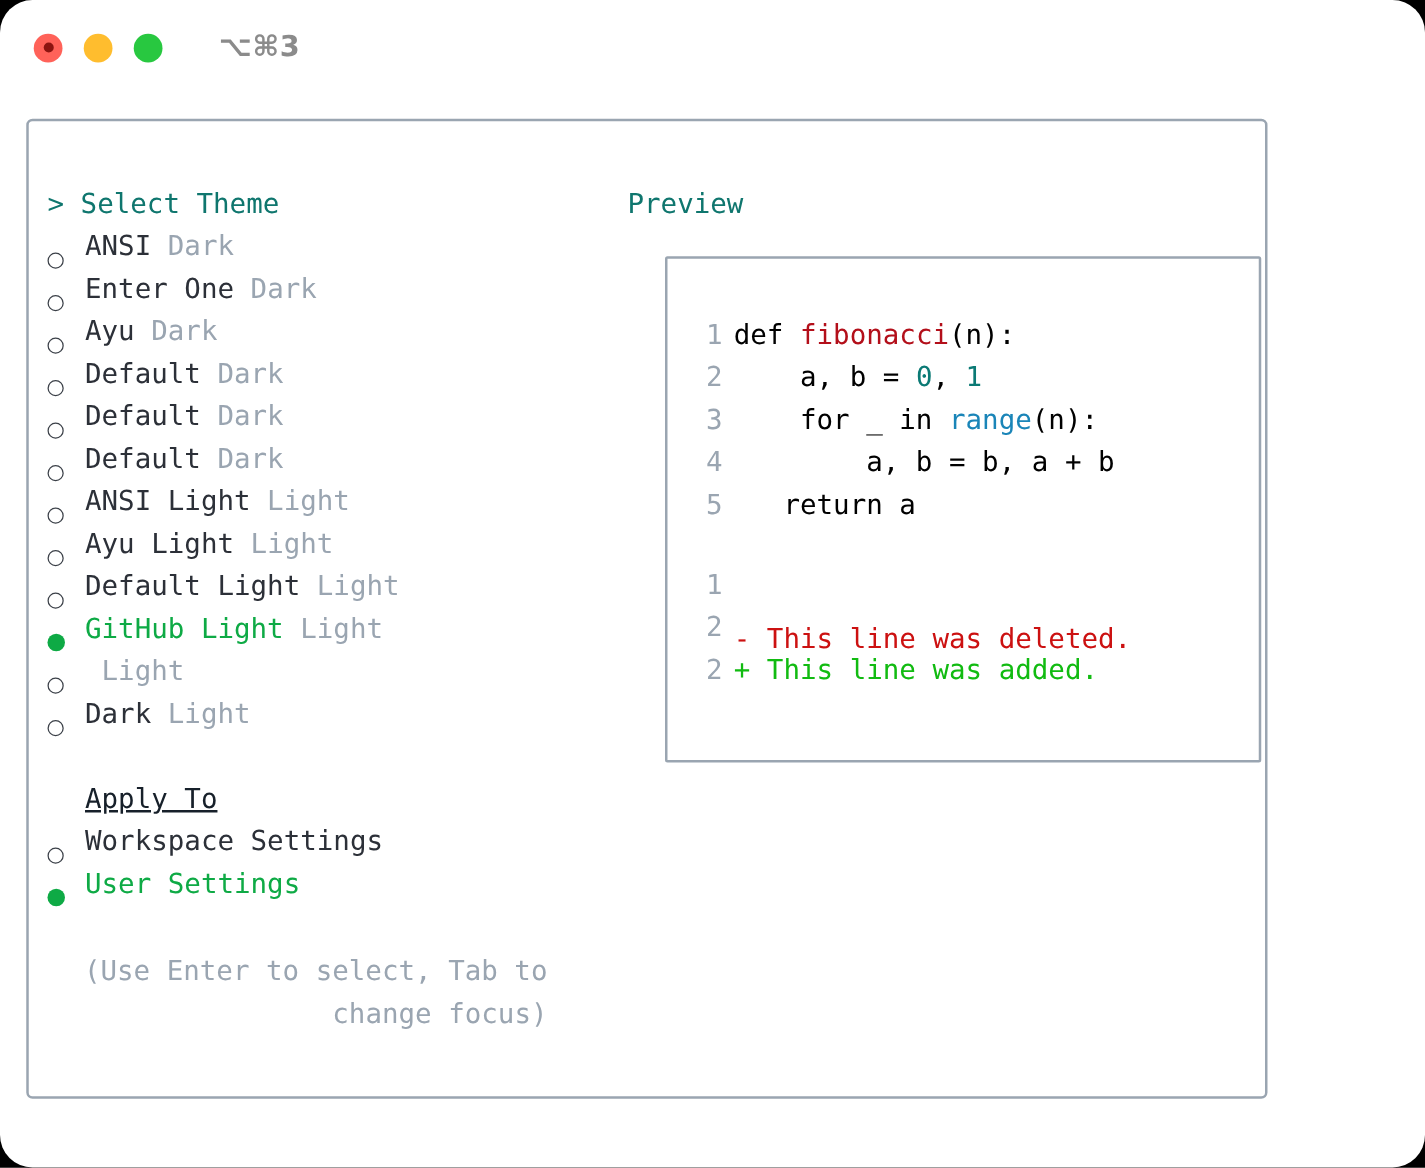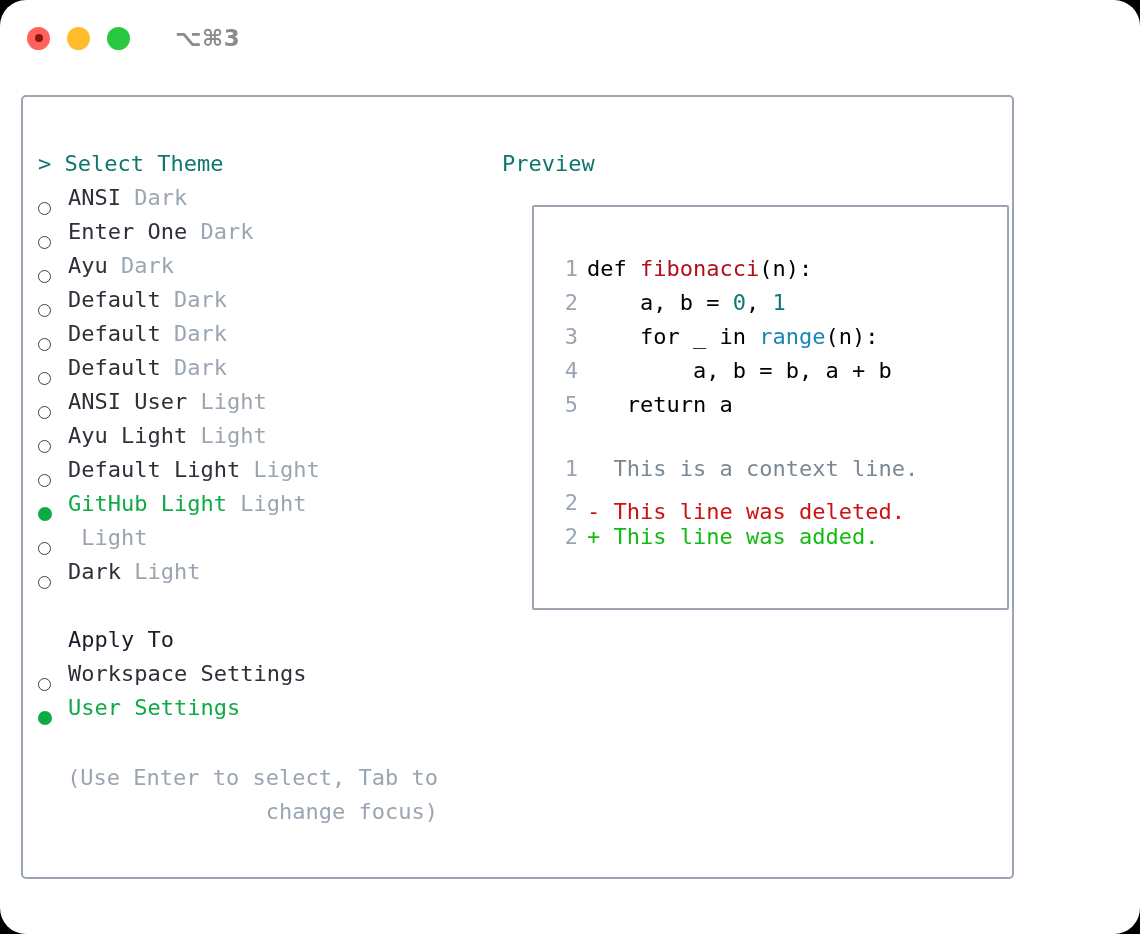--- a/index.html
+++ b/index.html
@@ -140,20 +140,21 @@
   .opt-tag  { color: #9aa5b1; }
 
   .spacer-row { height: 34px; }
 
   .subheading {
     font-size: 22px;
     line-height: 34px;
     color: #17202a;
     padding-left: 30px;
     white-space: pre;
+    text-decoration: underline;
   }
 
   #hint-text {
     margin-top: 36px;
     font-size: 22px;
     line-height: 34px;
     color: #9aa5b1;
     width: 400px;
     white-space: pre-wrap;
     text-align: right;
@@ -228,21 +229,21 @@
 
       <div class="section-heading">&gt; Select Theme</div>
 
       <ul class="opt-list" id="theme-list">
           <li class="opt-row"><span class="radio"><span class="ring"></span></span><span class="opt-name">ANSI</span><span class="opt-tag"> Dark</span></li>
           <li class="opt-row"><span class="radio"><span class="ring"></span></span><span class="opt-name">Enter One</span><span class="opt-tag"> Dark</span></li>
           <li class="opt-row"><span class="radio"><span class="ring"></span></span><span class="opt-name">Ayu</span><span class="opt-tag"> Dark</span></li>
           <li class="opt-row"><span class="radio"><span class="ring"></span></span><span class="opt-name">Default</span><span class="opt-tag"> Dark</span></li>
           <li class="opt-row"><span class="radio"><span class="ring"></span></span><span class="opt-name">Default</span><span class="opt-tag"> Dark</span></li>
           <li class="opt-row"><span class="radio"><span class="ring"></span></span><span class="opt-name">Default</span><span class="opt-tag"> Dark</span></li>
-          <li class="opt-row"><span class="radio"><span class="ring"></span></span><span class="opt-name">ANSI User</span><span class="opt-tag"> Light</span></li>
+          <li class="opt-row"><span class="radio"><span class="ring"></span></span><span class="opt-name">ANSI Light</span><span class="opt-tag"> Light</span></li>
           <li class="opt-row"><span class="radio"><span class="ring"></span></span><span class="opt-name">Ayu Light</span><span class="opt-tag"> Light</span></li>
           <li class="opt-row"><span class="radio"><span class="ring"></span></span><span class="opt-name">Default Light</span><span class="opt-tag"> Light</span></li>
           <li class="opt-row selected"><span class="radio"><span class="dot"></span></span><span class="opt-name">GitHub Light</span><span class="opt-tag"> Light</span></li>
           <li class="opt-row"><span class="radio"><span class="ring"></span></span><span class="opt-tag"> Light</span></li>
           <li class="opt-row"><span class="radio"><span class="ring"></span></span><span class="opt-name">Dark</span><span class="opt-tag"> Light</span></li>
         </ul>
 
       <div class="spacer-row"></div>
 
       <div class="subheading">Apply To</div>
@@ -260,21 +261,21 @@
       <div class="section-heading">Preview</div>
 
       <div id="preview-box">
         <div id="code-area">
             <div class="code-line"><span class="ln">1</span><span class="code-text"><span class="tok-plain">def </span><span class="tok-fn">fibonacci</span><span class="tok-plain">(n):</span></span></div>
             <div class="code-line"><span class="ln">2</span><span class="code-text"><span class="tok-plain">    a, b = </span><span class="tok-num">0</span><span class="tok-plain">, </span><span class="tok-num">1</span></span></div>
             <div class="code-line"><span class="ln">3</span><span class="code-text"><span class="tok-plain">    for _ in </span><span class="tok-call">range</span><span class="tok-plain">(n):</span></span></div>
             <div class="code-line"><span class="ln">4</span><span class="code-text"><span class="tok-plain">        a, b = b, a + b</span></span></div>
             <div class="code-line"><span class="ln">5</span><span class="code-text"><span class="tok-plain">   return a</span></span></div>
             <div class="diff-gap"></div>
-            <div class="code-line"><span class="ln">1</span><span class="code-text diff-context">  This is a context line.</span></div>
+            <div class="code-line"><span class="ln">1</span></div>
             <div class="code-line"><span class="ln">2</span><span class="code-text diff-del">- This line was deleted.</span></div>
             <div class="code-line"><span class="ln">2</span><span class="code-text diff-add">+ This line was added.</span></div>
           </div>
       </div>
     </div>
 
   </div>
 </div>
 
 </body></html>

